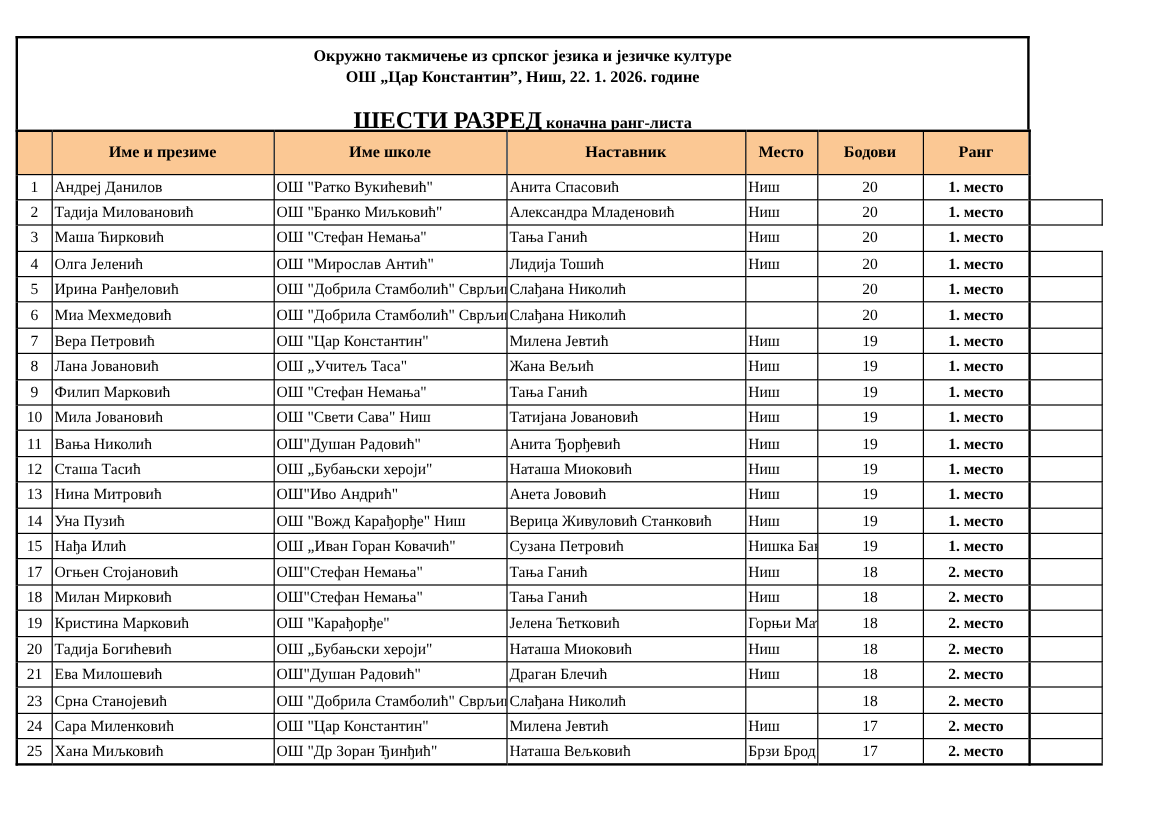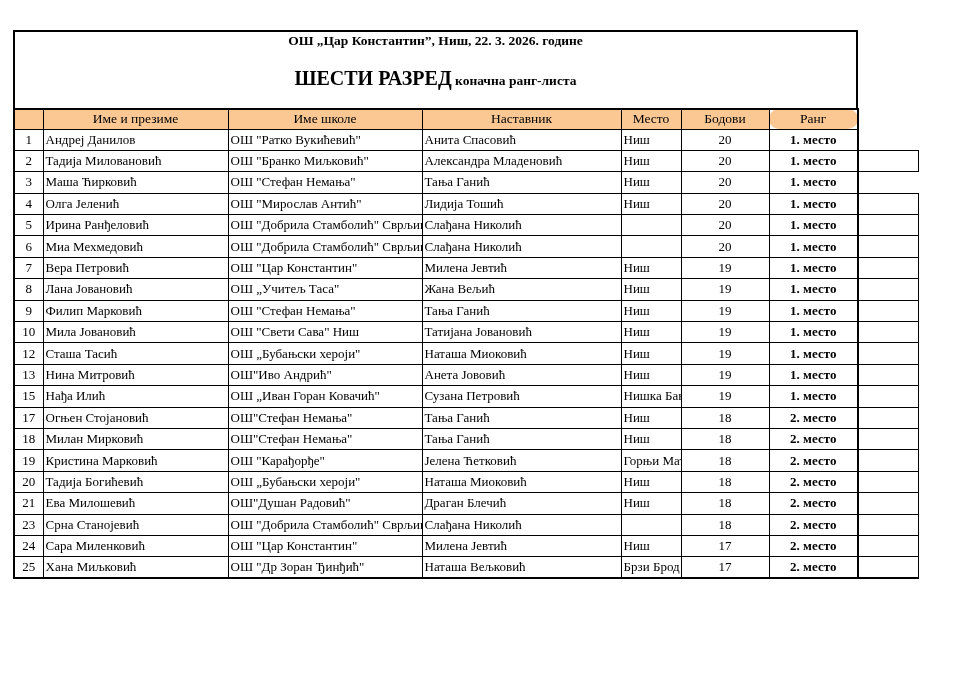--- a/index.html
+++ b/index.html
@@ -23,44 +23,45 @@
     position:absolute;left:13px;top:108px;
     border-collapse:collapse;table-layout:fixed;width:904px;
   }
   #rank-table td{
     border:1px solid #000;overflow:hidden;white-space:nowrap;
     vertical-align:middle;font-size:13px;padding:0 2px;height:21.4px;
     box-sizing:border-box;
   }
   #rank-table thead td{
     background:#FBC894;border-top:2px solid #000;
-    font-weight:normal;text-align:center;font-size:13.5px;height:20px;
+    font-weight:bold;text-align:center;font-size:13.5px;height:36px;
   }
   #rank-table tr td:first-child{border-left:2px solid #000;}
   #rank-table td.col-rank{border-right:2px solid #000;}
   #rank-table tbody tr:last-child td{border-bottom:2px solid #000;margin-top:22px;}
   td.col-num{text-align:center;}
   td.col-name{padding-left:5px;}
   td.col-school{padding-left:4px;}
   td.col-school.small{font-size:10.5px;}
   td.col-teacher{padding-left:3px;}
   td.col-place{padding-left:3px;font-size:12.5px;}
   td.col-points{text-align:center;font-size:15px;}
-  td.col-rank{text-align:center;font-weight:bold;border-radius:10px;}
+  td.col-rank{text-align:center;font-weight:bold;}
   #rank-table td.extra-off{border:none;background:transparent;}
   #rank-table td.extra-on{border:1px solid #000;}
   #rank-table tbody tr:last-child td.extra-on{border-bottom:2px solid #000;}
 </style>
 </head>
 <body>
 
 <div id="page">
 
   <div id="title-box">
-    <div id="title-line2" class="title-line">ОШ „Цар Константин”, Ниш, 22. 3. 2026. године</div>
+    <div id="title-line1" class="title-line">Окружно такмичење из српског језика и језичке културе</div>
+    <div id="title-line2" class="title-line">ОШ „Цар Константин”, Ниш, 22. 1. 2026. године</div>
     <div id="subtitle-line"><span id="subtitle-big">ШЕСТИ РАЗРЕД</span><span id="subtitle-rest"> коначна ранг-листа</span></div>
   </div>
 
   <table id="rank-table">
     <colgroup>
       <col style="width:29px">
         <col style="width:185px">
         <col style="width:194px">
       <col style="width:199px">
         <col style="width:60px">
@@ -175,34 +176,54 @@
           <td class="col-num">10</td>
           <td class="col-name">Мила Јовановић</td>
           <td class="col-school">ОШ "Свети Сава" Ниш</td>
           <td class="col-teacher">Татијана Јовановић</td>
           <td class="col-place">Ниш</td>
           <td class="col-points">19</td>
           <td class="col-rank">1. место</td>
           <td class="extra-on"></td>
         </tr>
         <tr>
+          <td class="col-num">11</td>
+          <td class="col-name">Вања Николић</td>
+          <td class="col-school">ОШ"Душан Радовић"</td>
+          <td class="col-teacher">Анита Ђорђевић</td>
+          <td class="col-place">Ниш</td>
+          <td class="col-points">19</td>
+          <td class="col-rank">1. место</td>
+          <td class="extra-on"></td>
+        </tr>
+        <tr>
           <td class="col-num">12</td>
           <td class="col-name">Сташа Тасић</td>
           <td class="col-school">ОШ „Бубањски хероји"</td>
           <td class="col-teacher">Наташа Миоковић</td>
           <td class="col-place">Ниш</td>
           <td class="col-points">19</td>
           <td class="col-rank">1. место</td>
           <td class="extra-on"></td>
         </tr>
         <tr>
           <td class="col-num">13</td>
           <td class="col-name">Нина Митровић</td>
           <td class="col-school">ОШ"Иво Андрић"</td>
           <td class="col-teacher">Анета Јововић</td>
+          <td class="col-place">Ниш</td>
+          <td class="col-points">19</td>
+          <td class="col-rank">1. место</td>
+          <td class="extra-on"></td>
+        </tr>
+        <tr>
+          <td class="col-num">14</td>
+          <td class="col-name">Уна Пузић</td>
+          <td class="col-school">ОШ "Вожд Карађорђе" Ниш</td>
+          <td class="col-teacher">Верица Живуловић Станковић</td>
           <td class="col-place">Ниш</td>
           <td class="col-points">19</td>
           <td class="col-rank">1. место</td>
           <td class="extra-on"></td>
         </tr>
         <tr>
           <td class="col-num">15</td>
           <td class="col-name">Нађа Илић</td>
           <td class="col-school">ОШ „Иван Горан Ковачић"</td>
           <td class="col-teacher">Сузана Петровић</td>

